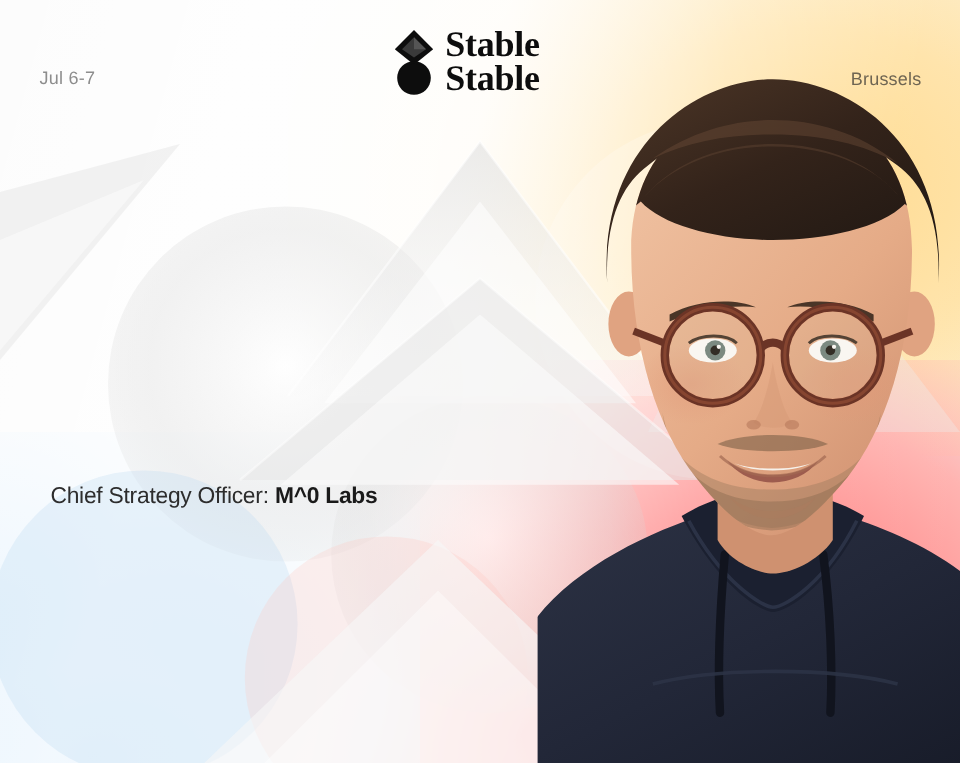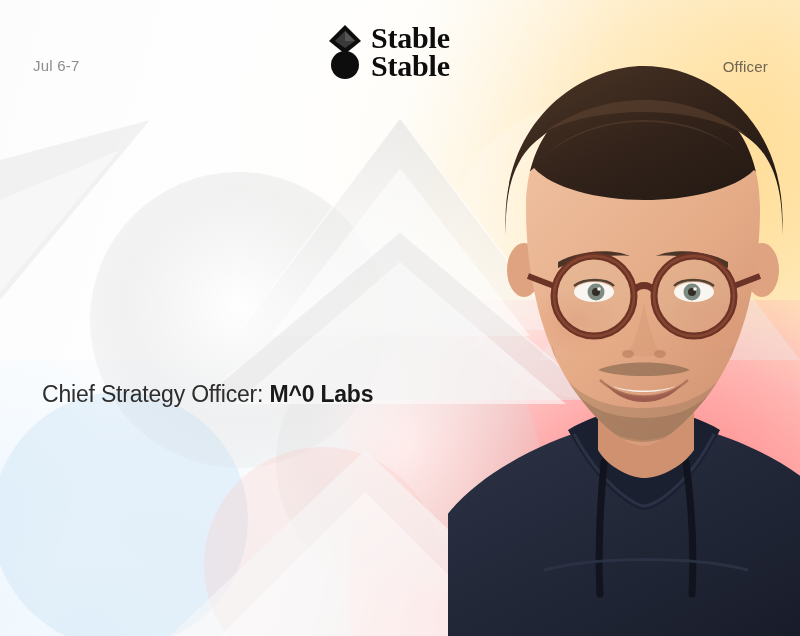--- a/index.html
+++ b/index.html
@@ -151,22 +151,22 @@
     line-height: 0.90;
     letter-spacing: -1.5px;
     color: #0a0a0a;
     transform: scaleX(0.97);
     transform-origin: left center;
     white-space: nowrap;
   }
   .role {
     position: absolute;
     left: 42px;
-    top: 381px;
-    font-size: 23px;
+    top: 403px;
+    font-size: 19px;
     color: #2d2d2d;
     letter-spacing: -0.2px;
     white-space: nowrap;
   }
   .role b { font-weight: bold; color: #1a1a1a; }
 
   
   .portrait {
     position: absolute;
     left: 448px;
@@ -225,21 +225,21 @@
 
       <polygon points="365,450 560,636 170,636" fill="#f7f7f7" opacity="0.62"></polygon>
       <polygon points="365,492 510,636 220,636" fill="#ffffff" opacity="0.40"></polygon>
 
       <polyline points="240,330 400,118 560,330" fill="none" stroke="#ffffff" stroke-width="2" opacity="0.5"></polyline>
       <polyline points="200,400 400,232 600,400" fill="none" stroke="#ffffff" stroke-width="2" opacity="0.45"></polyline>
     </svg>
   </div>
 
   <div class="hdr-date">Jul 6-7</div>
-  <div class="hdr-city">Officer</div>
+  <div class="hdr-city">Brussels</div>
 
   <div class="logo">
     <svg class="logo-mark" viewBox="0 0 34 56" xmlns="http://www.w3.org/2000/svg">
 
       <polygon points="17,1 33,17 17,30 1,17" fill="#0d0d0d"></polygon>
       <polygon points="17,7 27,17 17,24 7,17" fill="#3a3a3a"></polygon>
       <polygon points="17,7 27,17 17,17" fill="#555555"></polygon>
 
       <circle cx="17" cy="41" r="14" fill="#0d0d0d"></circle>
       <path d="M5 36 A14 14 0 0 1 29 36 Z" fill="#0d0d0d"></path>

